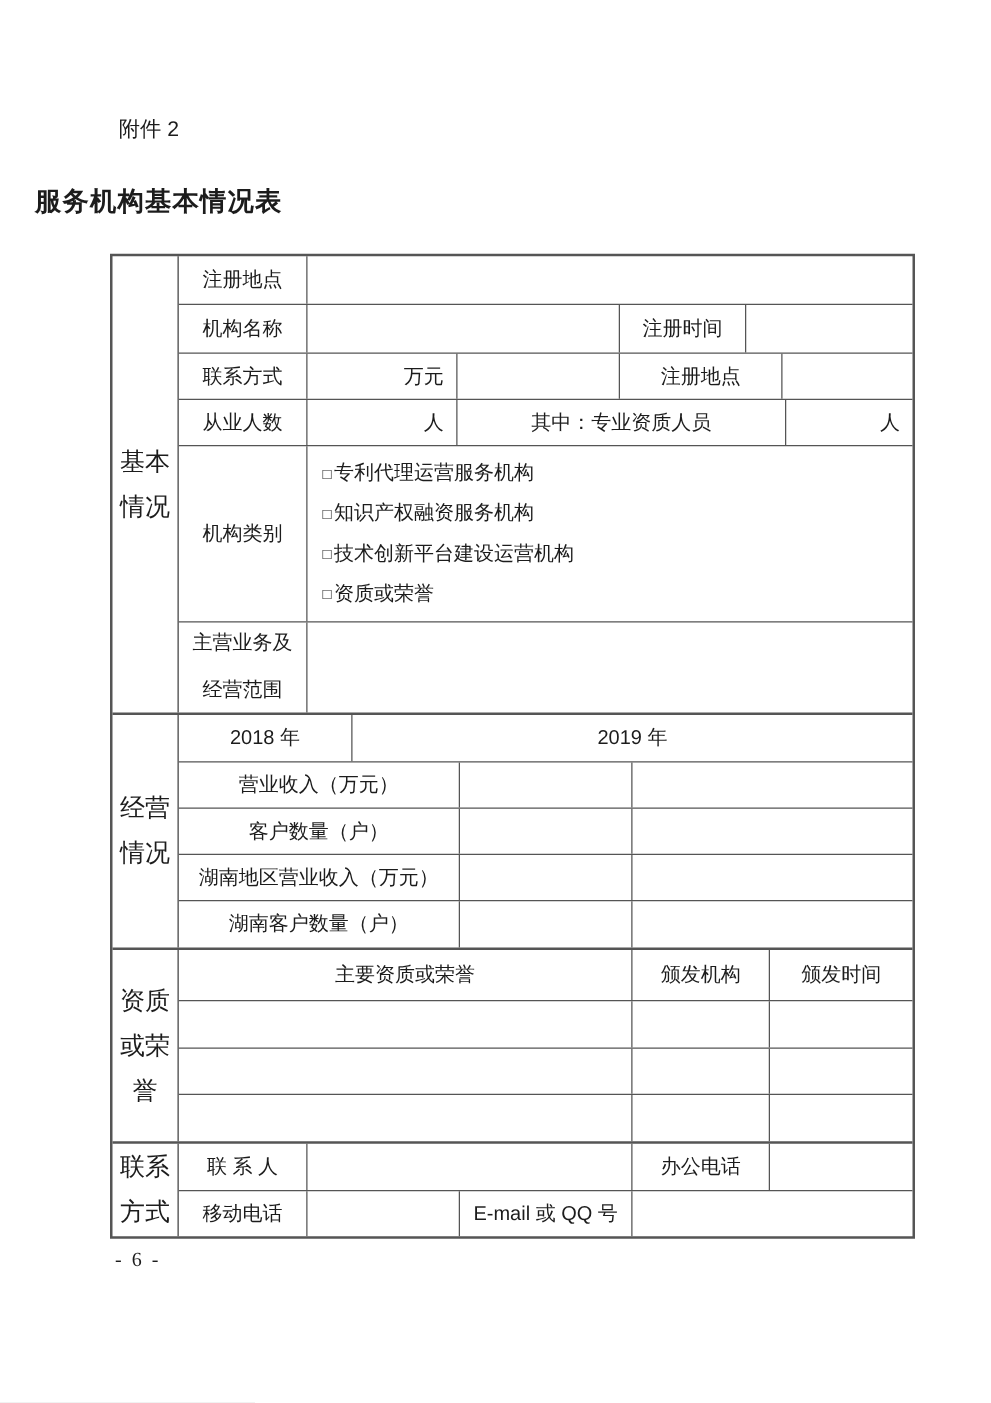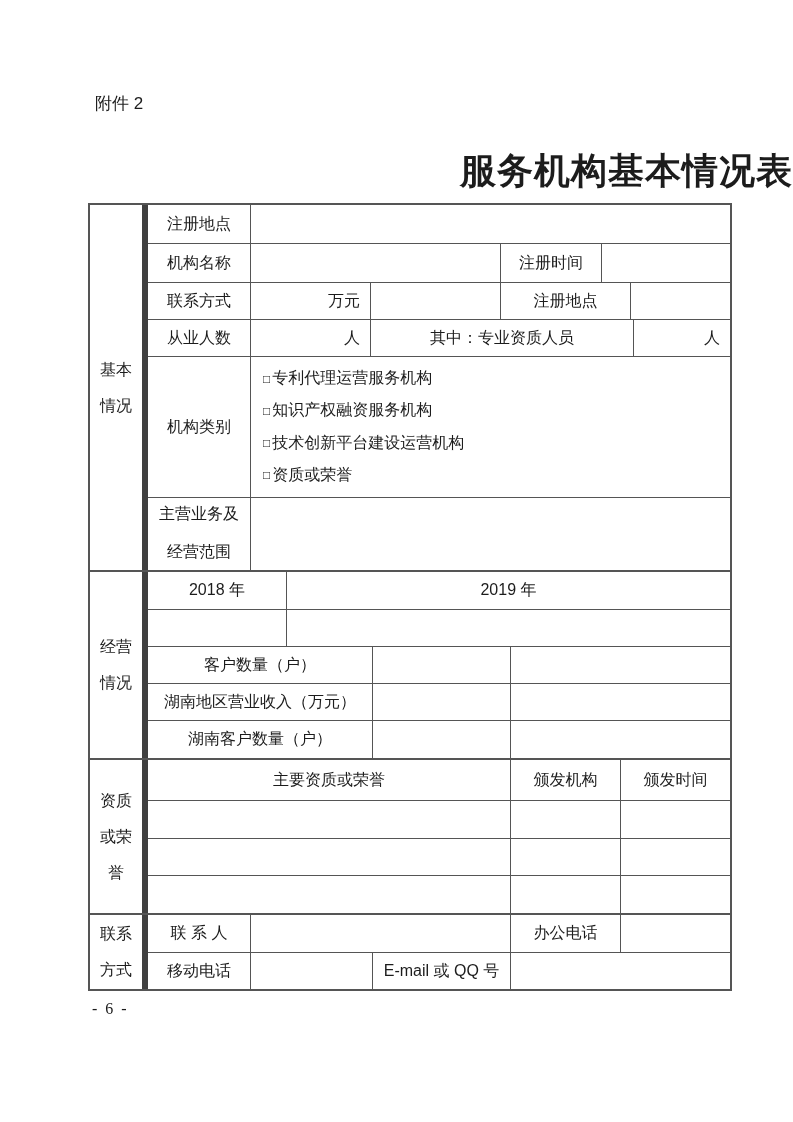--- a/index.html
+++ b/index.html
@@ -4,33 +4,33 @@
 <style>
   html,body { margin:0; padding:0; background:#e8e8e8; }
   .page {
     position:relative; width:793px; height:1122px; margin:0 auto;
     background:#ffffff; overflow:hidden;
     font-family:"Liberation Sans","DejaVu Sans",sans-serif; color:#1c1c1c;
   }
   .attachment { position:absolute; left:95px; top:92px; font-size:17px; }
   .doc-title {
     position:absolute; left:28px; right:0; top:147px; margin:0;
-    text-align:right; font-family:"Liberation Serif","DejaVu Serif",serif;
-    font-size:36px; font-weight:bold; letter-spacing:1px;
+    text-align:left; font-family:"Liberation Serif","DejaVu Serif",serif;
+    font-size:21px; font-weight:bold; letter-spacing:1px;
   }
   .form-table {
     position:absolute; left:88px; top:203px; width:644px;
     border:2px solid #555555; box-sizing:border-box; background:#fff;
   }
   .sec { display:flex; }
   .sec + .sec { border-top:2px solid #555555; }
   .sec-label {
-    width:52px; flex:0 0 52px; border-right:6px solid #404040;
+    width:52px; flex:0 0 52px; border-right:1px solid #404040;
     display:flex; align-items:center; justify-content:center;
-    font-size:16px; text-align:center;
+    font-size:20px; text-align:center;
   }
   .sec-label span { display:block; width:2em; word-break:break-all; line-height:36px; }
   .sec-body { flex:1; display:flex; flex-direction:column; min-width:0; }
   .row { display:flex; }
   .row + .row { border-top:1px solid #555555; }
   .cell {
     box-sizing:border-box; display:flex; align-items:center; justify-content:center;
     font-size:16px; min-width:0; overflow:hidden; white-space:nowrap;
   }
   .cell + .cell { border-left:1px solid #555555; }
@@ -120,20 +120,21 @@
     <div class="sec">
       <div class="sec-label">
         <span>经营情况</span>
       </div>
       <div class="sec-body">
         <div class="row" style="height:37px">
           <div class="cell" style="width:138px">2018 年</div>
           <div class="cell f1">2019 年</div>
         </div>
         <div class="row" style="height:36px">
+          <div class="cell" style="width:224px">营业收入（万元）</div>
           <div class="cell" style="width:138px"></div>
           <div class="cell f1"></div>
         </div>
         <div class="row" style="height:36px">
           <div class="cell" style="width:224px">客户数量（户）</div>
           <div class="cell" style="width:138px"></div>
           <div class="cell f1"></div>
         </div>
         <div class="row" style="height:36px">
           <div class="cell" style="width:224px">湖南地区营业收入（万元）</div>

